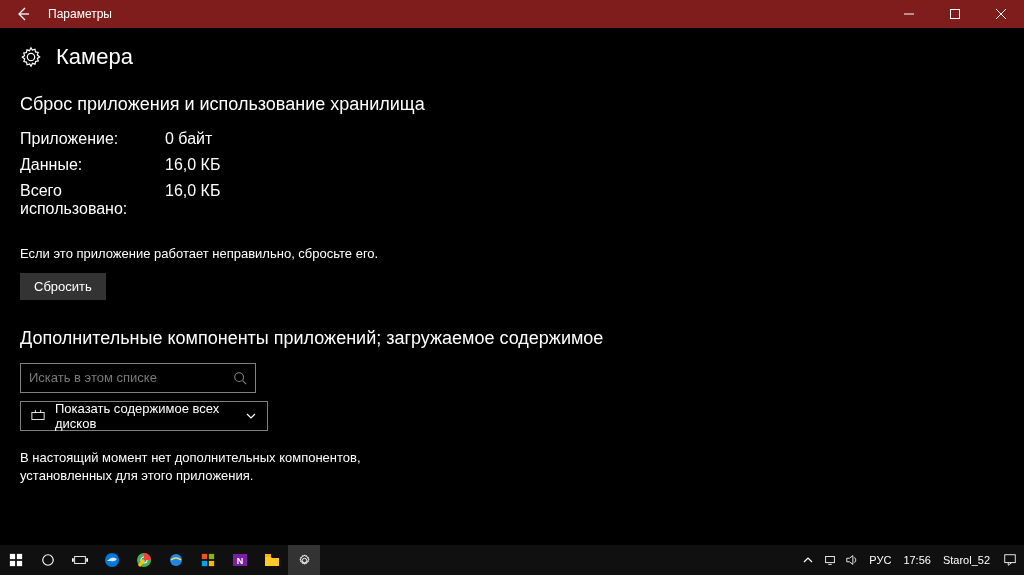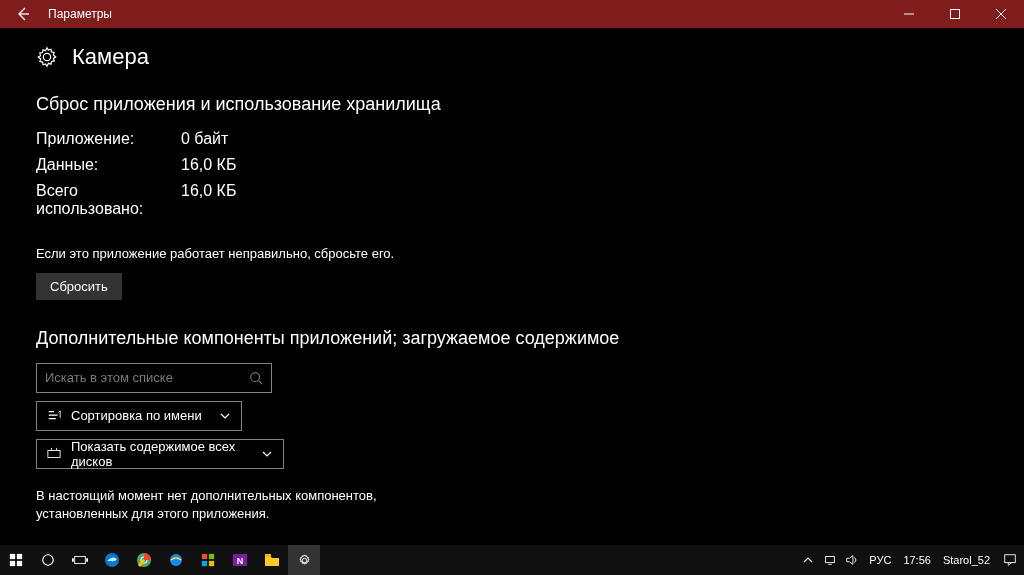--- a/index.html
+++ b/index.html
@@ -3,21 +3,21 @@
 <meta charset="utf-8">
 <style>
   * { margin: 0; padding: 0; box-sizing: border-box; }
   html, body { width: 1024px; height: 575px; overflow: hidden; background: #000; color: #fff; font-family: "Segoe UI", Tahoma, sans-serif; }
   .titlebar { display: flex; align-items: center; height: 28px; background: #7f1d1d; }
   .back-btn { width: 46px; height: 28px; display: flex; align-items: center; justify-content: center; }
   .title-text { font-size: 12px; color: #fff; padding-left: 2px; }
   .wincontrols { margin-left: auto; display: flex; }
   .winctl { width: 46px; height: 28px; display: flex; align-items: center; justify-content: center; }
   svg { display: block; }
-  .content { padding: 0 36px; }
+  .content { padding: 0 20px; }
   .page-header { display: flex; align-items: center; margin-top: 16px; margin-bottom: 22px; }
   .gear-wrap { margin-right: 14px; }
   .page-title { font-size: 22px; font-weight: 400; }
   .section-heading { font-size: 18px; font-weight: 400; line-height: 1.35; margin-bottom: 14px; }
   .storage-table { font-size: 16px; margin-bottom: 28px; }
   .storage-row { display: flex; margin-bottom: 8px; }
   .storage-label { width: 145px; }
   .storage-value { }
   .hint-text { font-size: 13px; margin-bottom: 12px; }
   .reset-btn { display: inline-block; background: #333; color: #fff; border: none; padding: 6px 14px; font-size: 13px; margin-bottom: 26px; font-family: inherit; }
@@ -110,34 +110,20 @@
   <div class="searchbox">
     <input class="search-input" type="text" placeholder="Искать в этом списке" style="">
     <span>
       <svg width="14" height="14" viewBox="0 0 16 16">
         <circle cx="7" cy="7" r="5" stroke="#888" stroke-width="1.2" fill="none"></circle>
         <path d="M11 11 L15 15" stroke="#888" stroke-width="1.2"></path>
       </svg>
     </span>
   </div>
 
-  <div class="dropdown sort">
-    <span class="dd-icon">
-      <svg width="14" height="14" viewBox="0 0 16 16">
-        <path d="M2 3 L8 3 M2 7 L12 7 M2 11 L10 11" stroke="#fff" stroke-width="1.2"></path>
-        <path d="M13 4 L15 2 L15 10" stroke="#fff" stroke-width="1" fill="none"></path>
-      </svg>
-    </span>
-    <span class="dd-label">Сортировка по имени</span>
-    <span class="dd-chev">
-      <svg width="10" height="10" viewBox="0 0 10 10">
-          <path d="M1 3 L5 7 L9 3" stroke="#fff" stroke-width="1.2" fill="none"></path>
-        </svg>
-    </span>
-  </div>
 
   <div class="dropdown drives">
     <span class="dd-icon">
       <svg width="14" height="14" viewBox="0 0 16 16">
         <rect x="1" y="4" width="14" height="8" stroke="#fff" stroke-width="1" fill="none"></rect>
         <path d="M5 1 L5 4 M11 1 L11 4" stroke="#fff" stroke-width="1"></path>
       </svg>
     </span>
     <span class="dd-label">Показать содержимое всех дисков</span>
     <span class="dd-chev">

